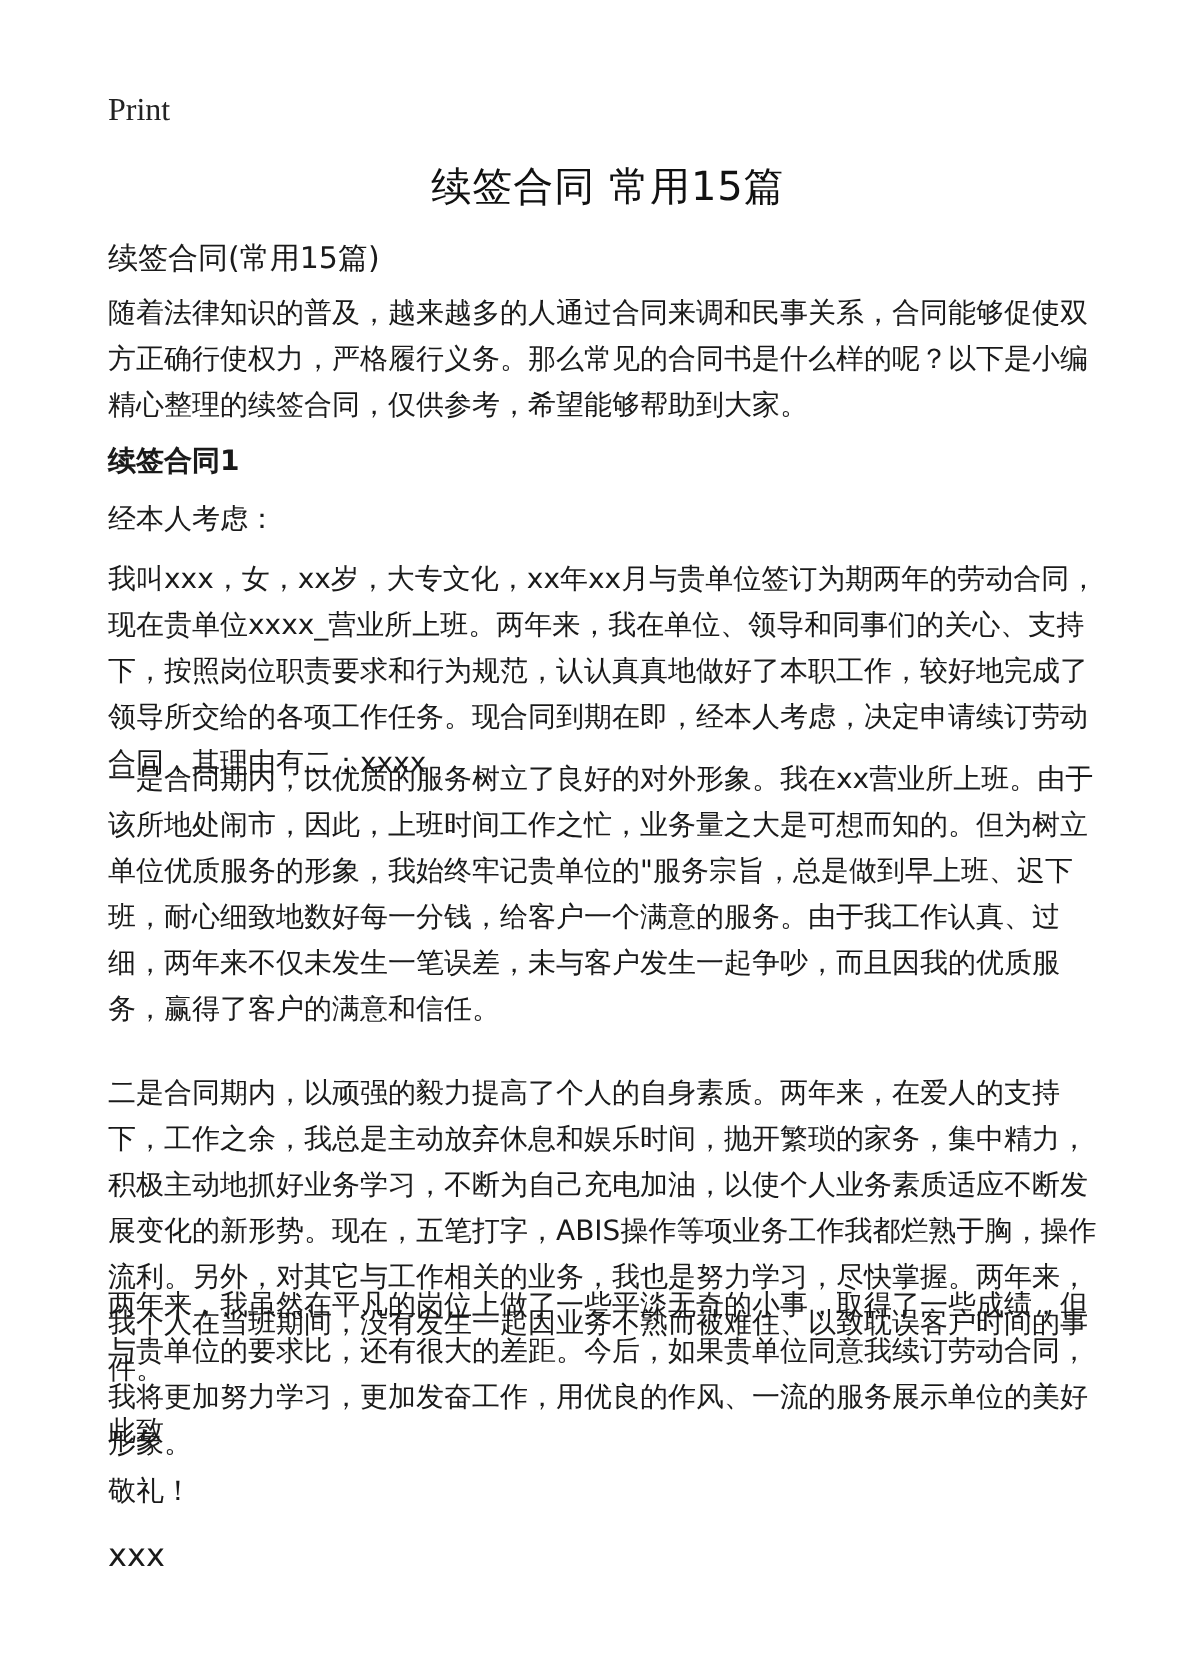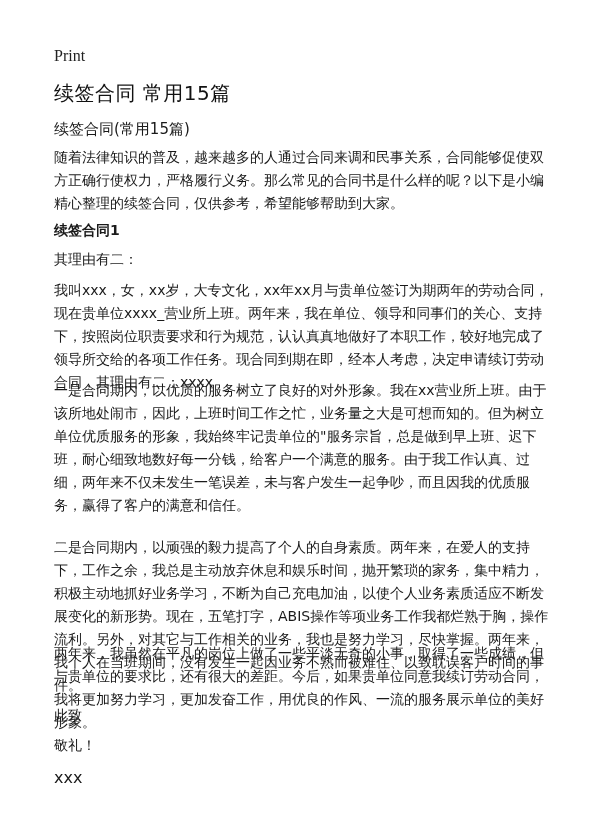--- a/index.html
+++ b/index.html
@@ -1,39 +1,39 @@
 <!DOCTYPE html>
 <html><head>
 <meta charset="utf-8">
 <style>
   html, body { margin: 0; padding: 0; background: #ffffff; }
   body { width: 600px; height: 828px; overflow: hidden; position: relative;
          font-family: "DejaVu Sans", sans-serif; color: #1a1a1a; }
   .page { position: absolute; left: 54px; top: 0; width: 500px; }
   .print { position: absolute; top: 47px; left: 0; font-family: "Liberation Serif", serif; font-size: 16px; color: #222; }
-  .title { position: absolute; top: 80px; left: 0; width: 500px; 
+  .title { position: absolute; top: 80px; left: 0; width: 500px; text-align: center;
            font-size: 20px; color: #111; letter-spacing: 0.5px; }
   .subtitle { position: absolute; top: 120px; left: 0; font-size: 15px; }
   .para { position: absolute; left: 0; width: 500px; font-size: 14px; line-height: 23px; margin: 0; }
   .heading { position: absolute; left: 0; font-size: 14px; font-weight: bold; }
   .line { position: absolute; left: 0; font-size: 14px; }
   .small { font-size: 16px; }
 </style>
 </head>
 <body>
 
 <div class="page">
   <div class="print">Print</div>
   <div class="title">续签合同 常用15篇</div>
   <div class="subtitle">续签合同(常用15篇)</div>
 
   <p class="para" style="top:146px;">随着法律知识的普及，越来越多的人通过合同来调和民事关系，合同能够促使双方正确行使权力，严格履行义务。那么常见的合同书是什么样的呢？以下是小编精心整理的续签合同，仅供参考，希望能够帮助到大家。</p>
 
   <div class="heading" style="top:222px;">续签合同1</div>
-  <div class="line" style="top:251px;">其理由有二：</div>
+  <div class="line" style="top:251px;">经本人考虑：</div>
 
   <p class="para" style="top:279px;">我叫xxx，女，xx岁，大专文化，xx年xx月与贵单位签订为期两年的劳动合同，现在贵单位xxxx_营业所上班。两年来，我在单位、领导和同事们的关心、支持下，按照岗位职责要求和行为规范，认认真真地做好了本职工作，较好地完成了领导所交给的各项工作任务。现合同到期在即，经本人考虑，决定申请续订劳动合同，其理由有二：xxxx</p>
   <p class="para" style="top:379px;">一是合同期内，以优质的服务树立了良好的对外形象。我在xx营业所上班。由于该所地处闹市，因此，上班时间工作之忙，业务量之大是可想而知的。但为树立单位优质服务的形象，我始终牢记贵单位的"服务宗旨，总是做到早上班、迟下班，耐心细致地数好每一分钱，给客户一个满意的服务。由于我工作认真、过细，两年来不仅未发生一笔误差，未与客户发生一起争吵，而且因我的优质服务，赢得了客户的满意和信任。</p>
   <p class="para" style="top:536px;">二是合同期内，以顽强的毅力提高了个人的自身素质。两年来，在爱人的支持下，工作之余，我总是主动放弃休息和娱乐时间，抛开繁琐的家务，集中精力，积极主动地抓好业务学习，不断为自己充电加油，以使个人业务素质适应不断发展变化的新形势。现在，五笔打字，ABIS操作等项业务工作我都烂熟于胸，操作流利。另外，对其它与工作相关的业务，我也是努力学习，尽快掌握。两年来，我个人在当班期间，没有发生一起因业务不熟而被难住、以致耽误客户时间的事件。</p>
   <p class="para" style="top:642px;">两年来，我虽然在平凡的岗位上做了一些平淡无奇的小事，取得了一些成绩，但与贵单位的要求比，还有很大的差距。今后，如果贵单位同意我续订劳动合同，我将更加努力学习，更加发奋工作，用优良的作风、一流的服务展示单位的美好形象。</p>
 
   <div class="line" style="top:707px;">此致</div>
   <div class="line" style="top:737px;">敬礼！</div>
   <div class="line small" style="top:768px;">xxx</div>
 </div>

